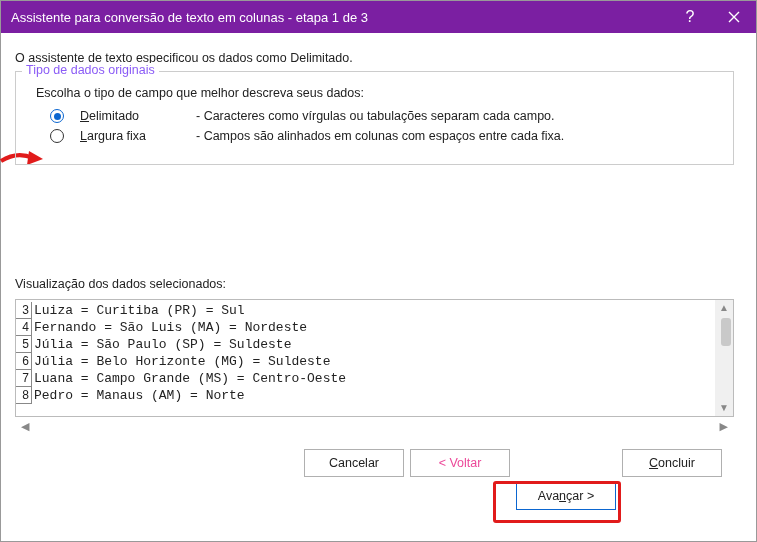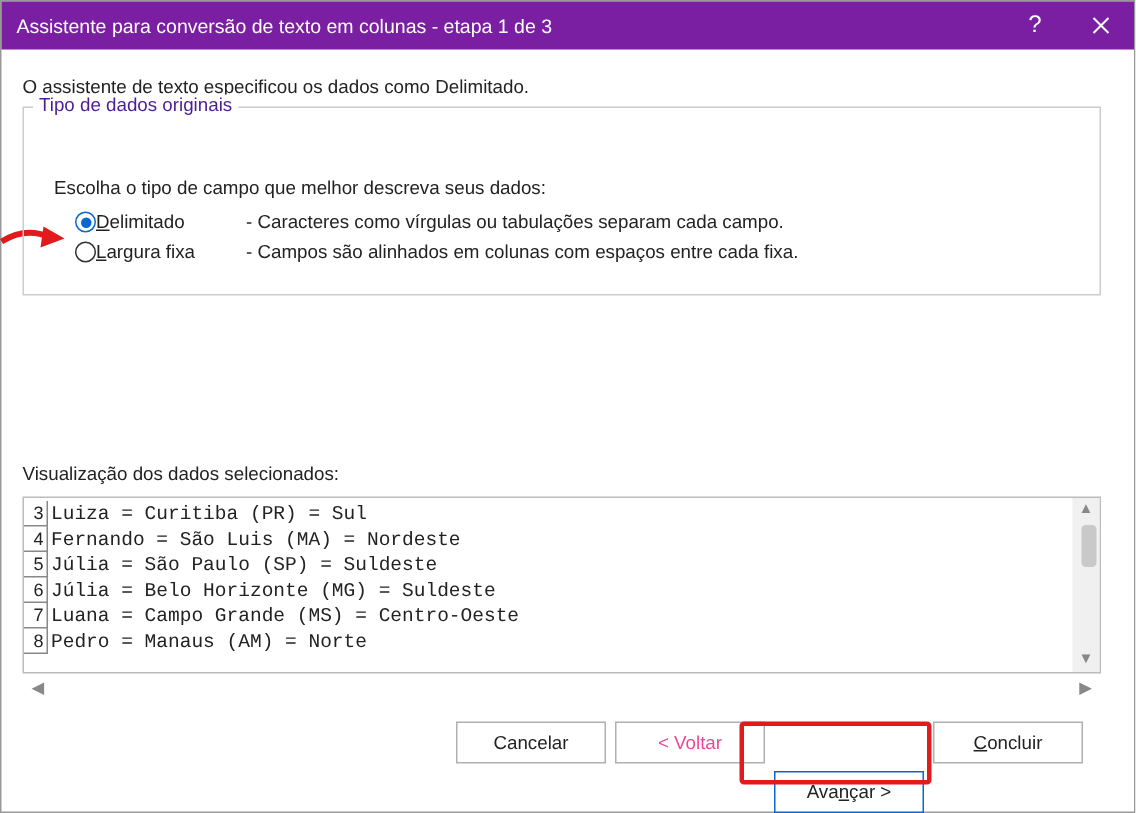--- a/index.html
+++ b/index.html
@@ -44,30 +44,30 @@
     border: 1px solid #ccc;
     padding: 14px 12px 18px 12px;
     margin-bottom: 20px;
   }
   .fieldset-legend {
     position: absolute;
     top: -9px;
     left: 6px;
     background: #fff;
     padding: 0 4px;
-    color: #4c1d95;
+    color: #8b5cf6;
     font-size: 12.5px;
   }
   .fieldset-inner { padding-left: 8px; }
-  .choose-text { margin-bottom: 6px; margin-top: 32px; }
+  .choose-text { margin-bottom: 6px; }
   .opt-row {
     display: flex;
     align-items: center;
     padding: 3px 0 3px 14px;
-    gap: 0;
+    gap: 16px;
   }
   .radio {
     width: 14px; height: 14px;
     border: 1.5px solid #333;
     border-radius: 50%;
     display: inline-flex; align-items: center; justify-content: center;
     background: #fff;
   }
   .radio.checked { border-color: #0b66d0; }
   .radio.checked::after {

